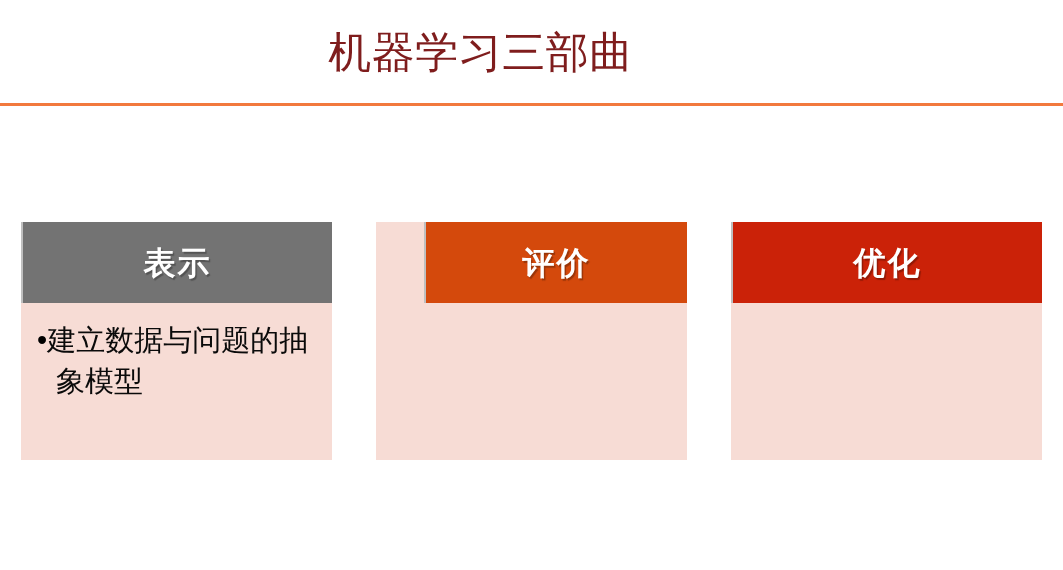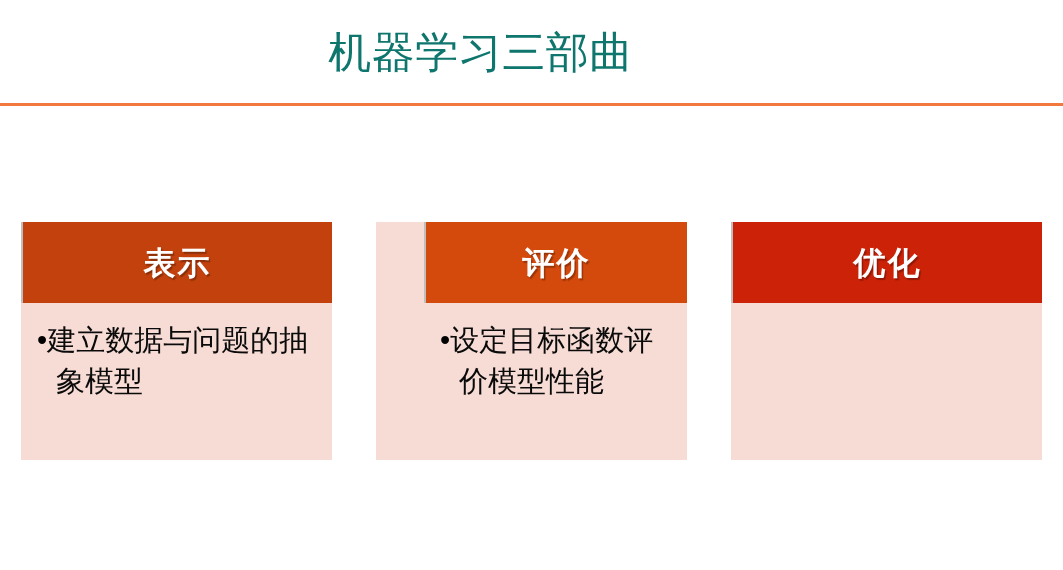--- a/index.html
+++ b/index.html
@@ -18,21 +18,21 @@
   
   .slide-title {
     position: absolute;
     left: 0;
     top: 22px;
     width: 961px;
     text-align: center;
     font-size: 43px;
     line-height: 60px;
     font-weight: 400;
-    color: #0f766e;
+    color: #7f1d1d;
     white-space: nowrap;
     letter-spacing: 0.5px;
   }
 
   .title-rule {
     position: absolute;
     left: 0;
     top: 103px;
     width: 1063px;
     height: 3px;
@@ -64,21 +64,21 @@
   .card-header {
     position: relative;
     height: 81px;
     box-sizing: border-box;
     border-left: 2px solid #BFBFBF;
     display: flex;
     align-items: center;
     justify-content: center;
   }
 
-  .card-1 .card-header { background: #c2410c; }
+  .card-1 .card-header { background: #737373; }
   .card-2 .card-header { background: #D4490C; }
   .card-3 .card-header { background: #CB2208; justify-content: center; }
 
   .card-header-label {
     font-size: 32px;
     font-weight: bold;
     color: #ffffff;
     letter-spacing: 2px;
     text-shadow: 1.5px 1.5px 1px rgba(0,0,0,0.28);
     line-height: 1;
@@ -121,23 +121,20 @@
     </div>
     <div class="card-body">
       <div class="card-body-text"><span class="bullet-dot">•</span><span>建立数据与问题的抽象模型</span></div>
     </div>
   </div>
 
   <div class="card card-2">
     <div class="card-header">
       <span class="card-header-label">评价</span>
     </div>
-    <div class="card-body">
-      <div class="card-body-text"><span class="bullet-dot">•</span><span>设定目标函数评价模型性能</span></div>
-    </div>
   </div>
 
   <div class="card card-3">
     <div class="card-header">
       <span class="card-header-label">优化</span>
     </div>
   </div>
 
 </div>
 

